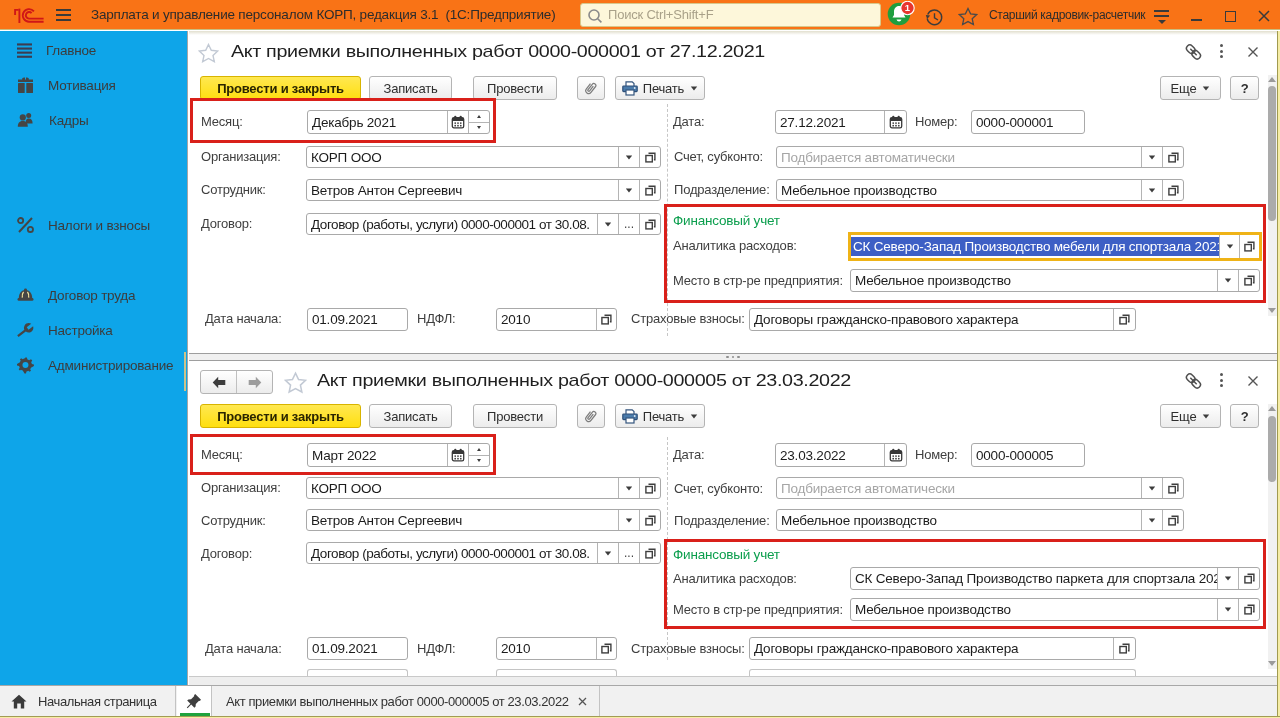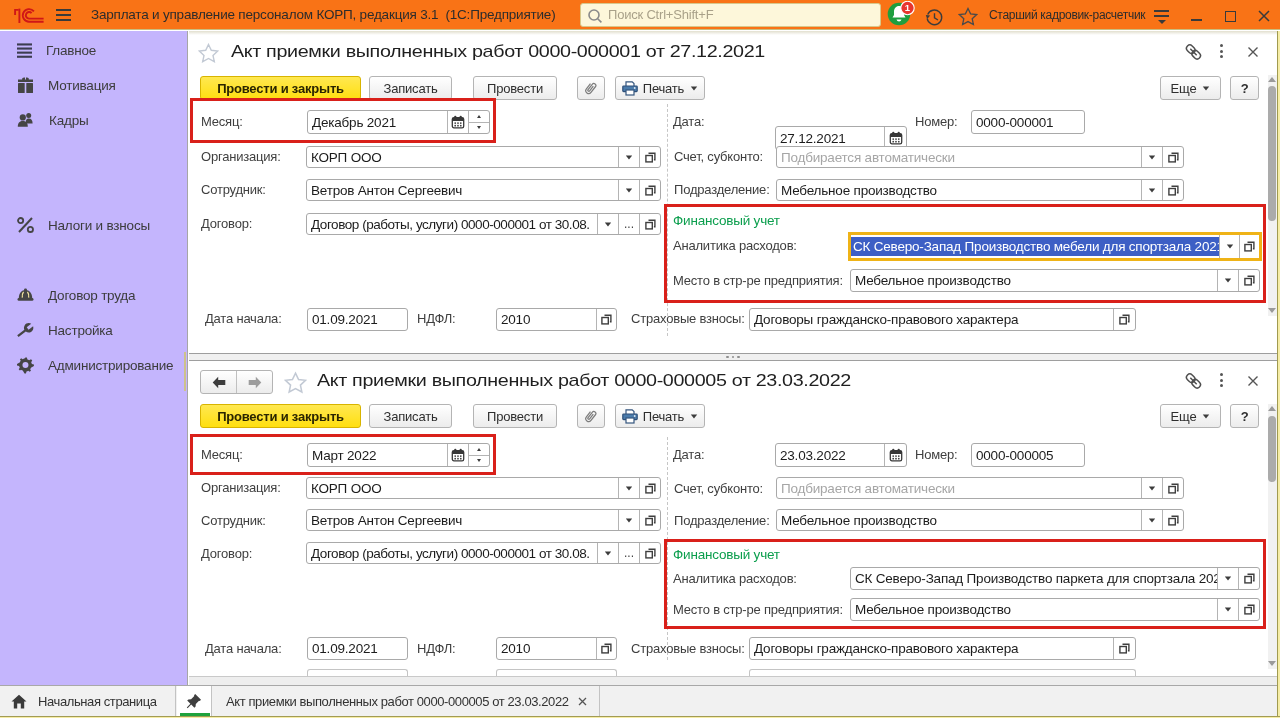--- a/index.html
+++ b/index.html
@@ -63,21 +63,21 @@
  <div class="abs" style="left:1154px;top:10px;width:15px;height:2px;background:#3a3a3a"></div>
  <div class="abs" style="left:1154px;top:15px;width:15px;height:2px;background:#3a3a3a"></div>
  <div class="abs" style="left:1158px;top:20px;width:0;height:0;border-left:4px solid transparent;border-right:4px solid transparent;border-top:4px solid #3a3a3a"></div>
  <div class="abs" style="left:1191px;top:19px;width:11px;height:2px;background:#3a3a3a"></div>
  <div class="abs" style="left:1225px;top:11px;width:11px;height:11px;border:1.6px solid #3a3a3a"></div>
  <svg class="ico" style="left:1258px;top:10px" width="12" height="12" viewBox="0 0 12 12">
         <path d="M1 1 L11 11 M11 1 L1 11" stroke="#3a3a3a" stroke-width="1.5"></path>
       </svg>
 </div>
 
-<div class="abs" id="sidebar" style="left:0;top:31px;width:188px;height:654px;background:#c4b5fd;border-right:1px solid #a6a6a6">
+<div class="abs" id="sidebar" style="left:0;top:31px;width:188px;height:654px;background:#0ea5e9;border-right:1px solid #a6a6a6">
 <div class="mi" style="top:7px">
         <svg width="15" height="15" viewBox="0 0 15 15">
           <g fill="#3c3c50">
             <rect x="0" y="0.4" width="15" height="2.1"></rect>
             <rect x="0" y="4.5" width="15" height="2.1"></rect>
             <rect x="0" y="8.6" width="15" height="2.1"></rect>
             <rect x="0" y="12.7" width="15" height="2.1"></rect>
           </g>
         </svg>
         <span>Главное</span>
@@ -256,21 +256,21 @@
       <div class="txt">2010</div>
       <div class="sec" style="width:20px">
         <svg width="13" height="13" viewBox="0 0 13 13">
           <path d="M4.5 2.3 H10.9 V8.7 H9.9" fill="none" stroke="#3f3f3f" stroke-width="1.4"></path>
           <rect x="1.9" y="4.5" width="6.4" height="6.4" fill="#fff" stroke="#3f3f3f" stroke-width="1.4"></rect>
         </svg>
       </div>
     </div>
 <div class="abs" style="left:667px;top:104px;height:232px;border-left:1px dashed #c6c6c6"></div>
 <div class="lbl" style="left:673px;top:110px">Дата:</div>
-<div class="fld" style="left:775px;top:126px;width:132px;height:24px">
+<div class="fld" style="left:775px;top:110px;width:132px;height:24px">
       <div class="txt">27.12.2021</div>
       <div class="sec" style="width:22px">
         <svg width="14" height="14" viewBox="0 0 14 14">
           <rect x="1.3" y="2.6" width="11.4" height="10.2" rx="1.6" fill="none" stroke="#383838" stroke-width="1.3"></rect>
           <path d="M1.3 2.9 h11.4 v3 h-11.4 Z" fill="#383838"></path>
           <circle cx="4.3" cy="2" r="1.15" fill="#383838"></circle>
           <circle cx="9.7" cy="2" r="1.15" fill="#383838"></circle>
           <g fill="#383838">
             <circle cx="4.2" cy="8.1" r="0.85"></circle>
             <circle cx="7" cy="8.1" r="0.85"></circle>

